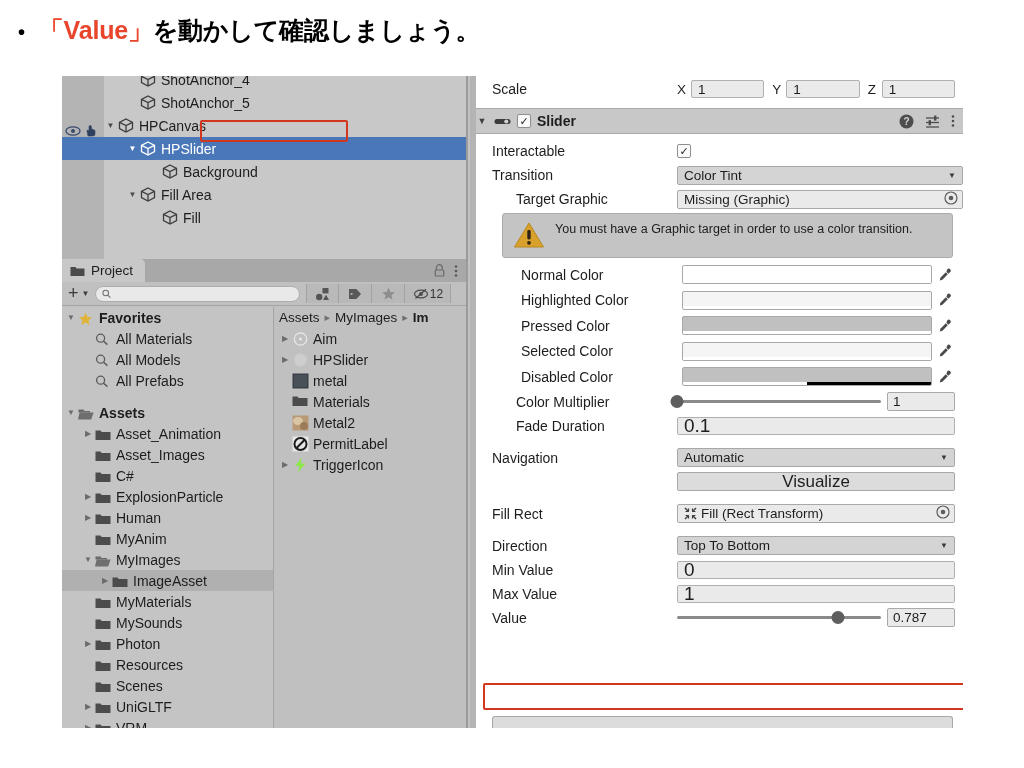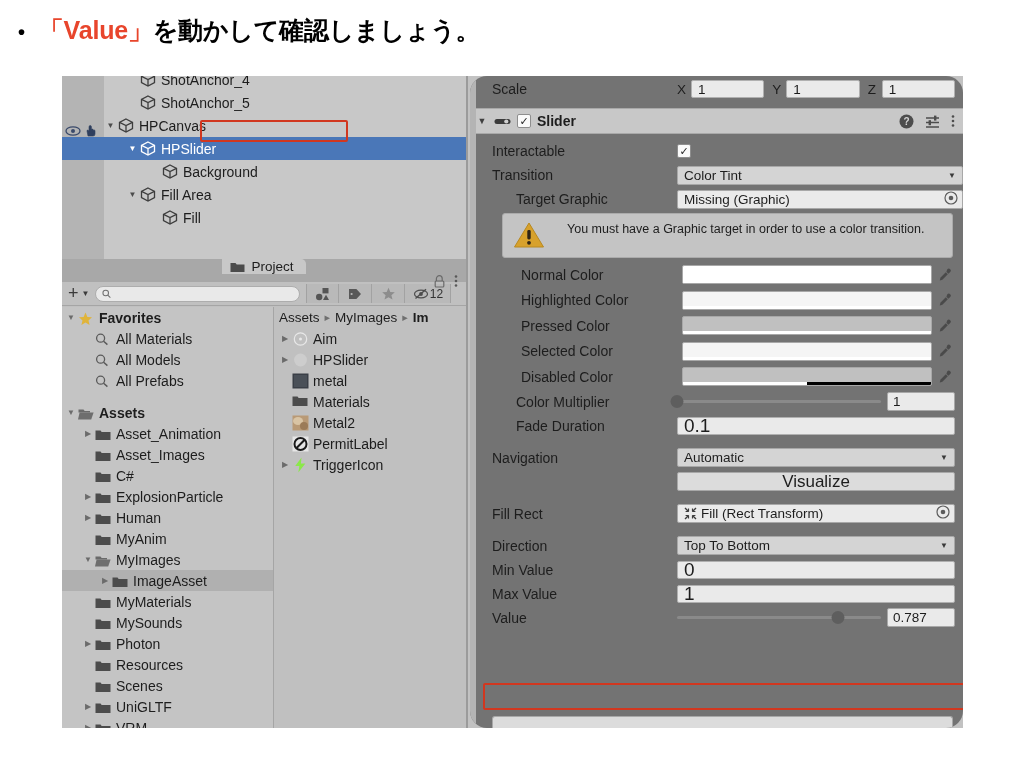--- a/index.html
+++ b/index.html
@@ -75,21 +75,21 @@
 
   
   .project {
     position: absolute; left: 0; top: 183px;
     width: 406px; height: 469px;
     background: #c0c0c0;
     border-right: 2px solid #9b9b9b;
   }
   .proj-tabbar {
     position: relative; height: 23px; background: #a8a8a8;
-    display: flex; align-items: center; flex-direction: column;
+    display: flex; align-items: center;
   }
   .proj-tab {
     height: 23px; padding: 0 12px 0 8px; background: #c8c8c8;
     display: flex; align-items: center; gap: 6px;
     font-size: 13.5px; color: #1d1d1d;
     border-top-right-radius: 5px;
   }
   .proj-tab-right {
     margin-left: auto; display: flex; align-items: center; gap: 9px;
     padding-right: 8px; color: #5a5a5a;
@@ -146,21 +146,21 @@
 
   .file-row {
     height: 21px; display: flex; align-items: center; font-size: 14px;
     color: #1d1d1d; white-space: nowrap; padding-left: 4px;
   }
   .thumb { width: 16px; height: 16px; margin-right: 5px; display:inline-block; flex:0 0 auto;}
 
   
   .inspector {
     position: absolute; left: 408px; top: 0; right: 0; bottom: 0;
-    background: #737373; overflow: hidden; border-radius: 17px;
+    background: #ffffff; overflow: hidden;
   }
   .ins-row { display: flex; align-items: center; height: 24px; padding-left: 22px; }
   .ins-label { width: 185px; font-size: 14px; color: #1d1d1d; }
   .ins-label.indent { padding-left: 24px; width: 185px; }
   .ins-field {
     flex: 1; height: 18px; background: #eaeaea; border: 1px solid #b0b0b0;
     border-radius: 2px; display: flex; align-items: center;
     padding: 0 6px; font-size: 19px; color: #1d1d1d;
   }
 
@@ -199,21 +199,21 @@
     flex:1; height: 19px; background:#eaeaea; border:1px solid #a8a8a8; border-radius:2px;
     display:flex; align-items:center; padding: 0 4px 0 6px; font-size: 13.5px; color:#1d1d1d;
     gap: 4px;
   }
   .objfield .dot { margin-left:auto; }
 
   
   .warn-wrap { padding: 2px 10px 4px 32px; }
   .warn {
     background: #c4c4c4; border: 1px solid #ababab; border-radius: 3px;
-    display: flex; align-items: flex-start; gap: 22px; padding: 7px 8px 8px 10px;
+    display: flex; align-items: flex-start; gap: 10px; padding: 7px 8px 8px 10px;
     min-height: 44px;
   }
   .warn-txt { font-size: 12.5px; color: #1d1d1d; line-height: 1.25; padding-top: 1px; }
 
   
   .color-row { display:flex; align-items:center; height: 25.5px; padding-left: 27px; justify-content: center; }
   .swatch-wrap { flex:1; display:flex; align-items:center; gap: 3px; }
   .swatch {
     flex:1; height: 19px; border: 1px solid #a8a8a8; border-radius: 2px; position: relative;
     overflow: hidden;

